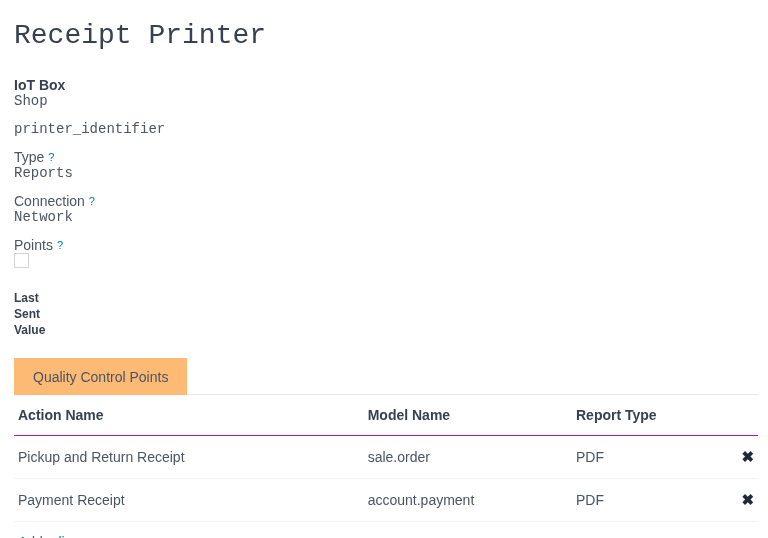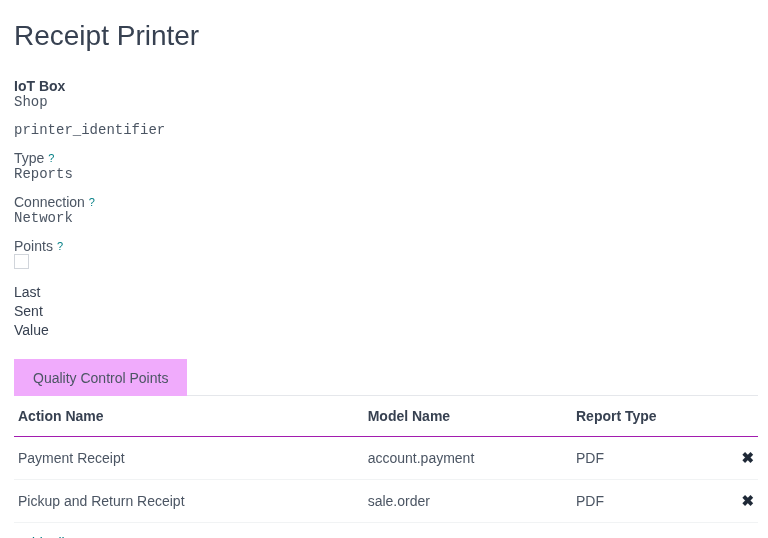--- a/index.html
+++ b/index.html
@@ -9,20 +9,21 @@
     font-family: -apple-system, BlinkMacSystemFont, "Segoe UI", "Helvetica Neue", Arial, sans-serif;
     color: #374151;
     background: #fff;
     width: 768px;
   }
   h1.title {
     font-size: 28px;
     font-weight: 500;
     margin: 6px 0 20px 0;
     color: #374151;
+    font-family: Liberation Mono, monospace;
   }
   .fields { display: block; margin-bottom: 18px; }
   .field-row {
     display: flex;
     align-items: flex-start;
     padding: 6px 0;
     flex-direction: column;
   }
   .field-label {
     width: 122px;
@@ -46,42 +47,42 @@
     line-height: 1;
   }
   .checkbox-box {
     width: 15px;
     height: 15px;
     border: 1px solid #d1d5db;
     display: inline-block;
     background: #fff;
   }
   .lsv-label {
-    font-weight: 400;
-    font-size: 14px;
+    font-weight: 700;
+    font-size: 12px;
     line-height: 1.35;
     color: #374151;
-    margin-top: 4px;
+    margin-top: 12px;
   }
 
   .tabs {
     display: flex;
     border-bottom: 1px solid #e5e7eb;
     margin-top: 14px;
   }
   .tab {
     padding: 10px 18px;
     font-size: 14px;
     color: #4b5563;
     cursor: pointer;
     border: 1px solid transparent;
     border-bottom: none;
     position: relative;
     top: 1px;
-    background: #f0abfc;
+    background: #fdba74;
   }
   .tab.active {
     border: 1px solid #e5e7eb;
     border-bottom: 1px solid #fff;
     color: #374151;
   }
 
   table.report-table {
     width: 100%;
     border-collapse: collapse;
@@ -174,26 +175,26 @@
   <thead>
     <tr>
       <th class="col-action">Action Name</th>
       <th class="col-model">Model Name</th>
       <th class="col-type">Report Type</th>
       <th class="col-del"></th>
     </tr>
   </thead>
   <tbody>
     <tr>
-      <td>Payment Receipt</td>
-      <td>account.payment</td>
+      <td>Pickup and Return Receipt</td>
+      <td>sale.order</td>
       <td>PDF</td>
       <td class="col-del"><span class="del-icon">✖</span></td>
     </tr>
     <tr>
-      <td>Pickup and Return Receipt</td>
-      <td>sale.order</td>
+      <td>Payment Receipt</td>
+      <td>account.payment</td>
       <td>PDF</td>
       <td class="col-del"><span class="del-icon">✖</span></td>
     </tr>
   </tbody>
 </table>
 <div class="add-line">Add a line</div>
 
 </body></html>

